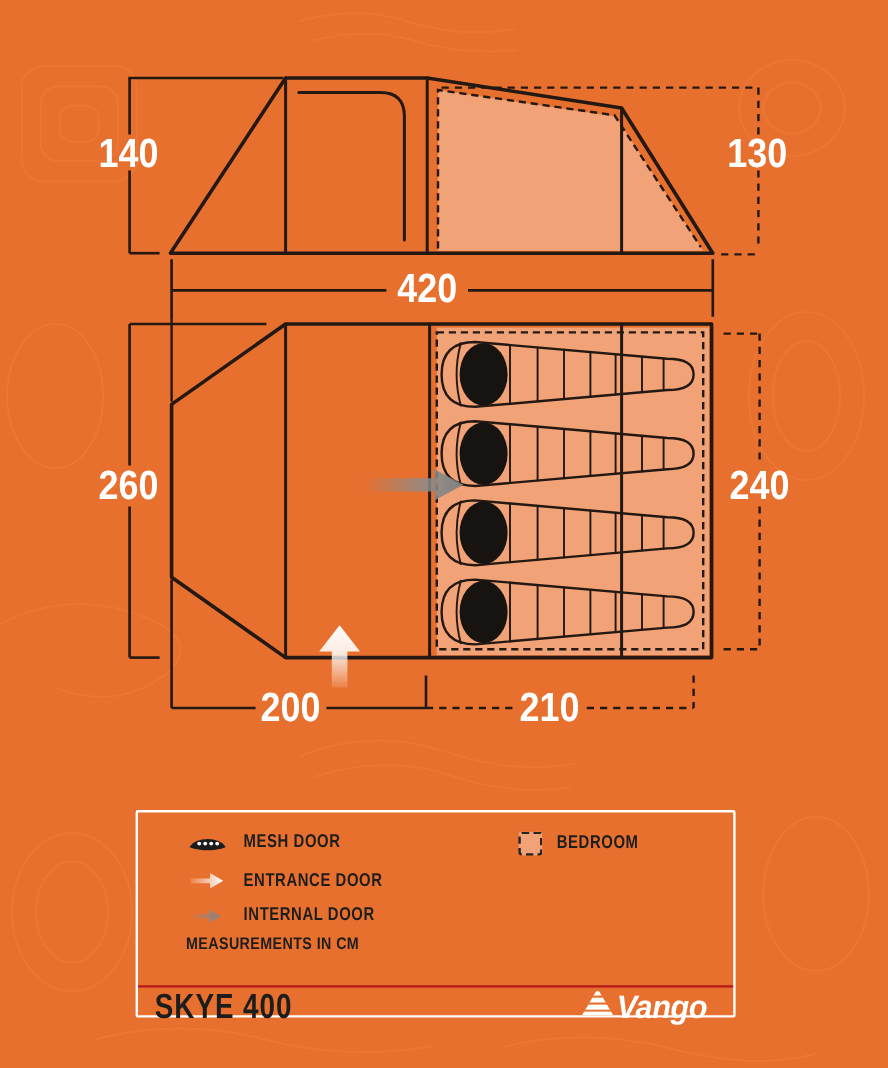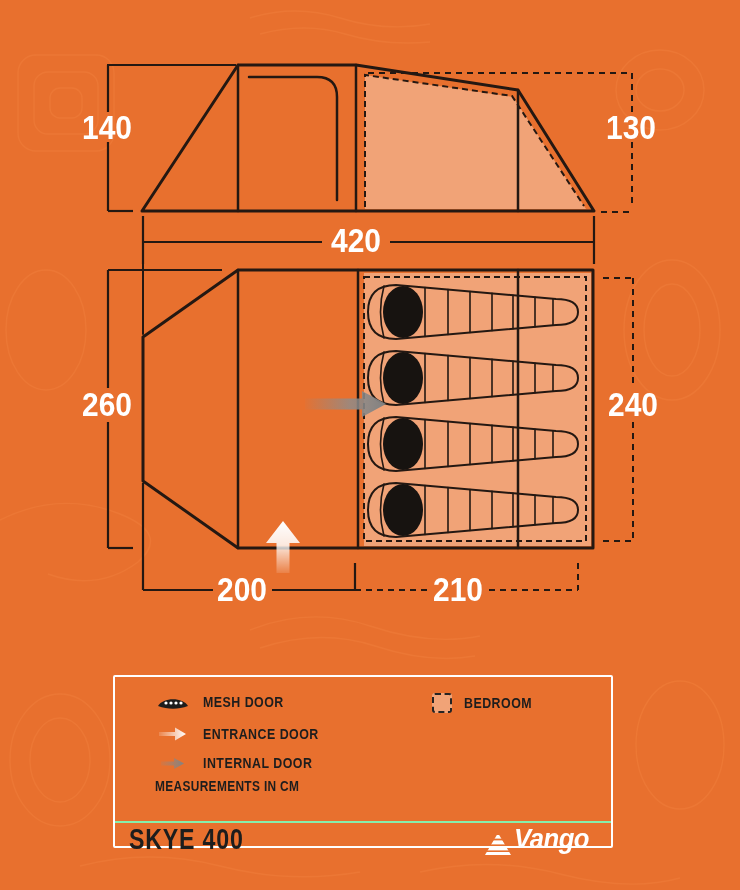--- a/index.html
+++ b/index.html
@@ -16,34 +16,34 @@
   .l15{stroke:var(--line,#241812);stroke-width:1.6;fill:none;stroke-linecap:round;}
   .ld{stroke:var(--line,#241812);stroke-width:2;fill:none;stroke-dasharray:6 5;stroke-linecap:butt;}
   .ldb{stroke:var(--line,#241812);stroke-width:2;fill:none;stroke-dasharray:6 4;}
   .dimtick{stroke:var(--line,#241812);stroke-width:2.2;fill:none;}
   .dim{fill:#ffffff;font-family:"Liberation Sans",sans-serif;font-weight:bold;font-size:34px;}
   .bedfill{fill:var(--bedroom-fill,#f1a377);}
   
   .legend{position:absolute;left:113px;top:675px;width:496px;height:169px;
           border:2px solid #ffffff;border-radius:2px;}
   .legend-top{position:relative;height:144px;}
-  .legend-bottom{height:32px;border-top:2px solid #86efac;display:flex;align-items:center;
+  .legend-bottom{height:32px;border-top:2px solid #b91c1c;display:flex;align-items:center;
                  justify-content:space-between;padding:0 18px 0 14px;gap:34px;}
   .lrow{position:absolute;display:flex;align-items:center;}
   .licon{width:36px;display:flex;justify-content:center;margin-right:12px;}
   .llabel{font-weight:bold;font-size:15.5px;color:var(--legend-text,#1d1d1d);letter-spacing:.6px;
           display:inline-block;transform:scaleX(.8);transform-origin:left center;white-space:nowrap;}
   .lnote{position:absolute;left:40px;top:101px;font-weight:bold;font-size:14px;
          color:var(--legend-text,#1d1d1d);letter-spacing:.4px;display:inline-block;
          transform:scaleX(.85);transform-origin:left center;}
   .swatch{width:16px;height:16px;border:2px dashed #242424;border-radius:3px;
           background:var(--bedroom-fill,#f1a377);margin-right:12px;}
   .model{display:flex;align-items:center;gap:9px;transform:scaleX(.8);transform-origin:left center;}
   .model span{font-weight:bold;font-size:29px;color:#1d1d1d;letter-spacing:1px;}
-  .brand{display:flex;align-items:flex-end;gap:3px;}
+  .brand{display:flex;align-items:flex-start;gap:3px;}
   .brand-text{font-style:italic;font-weight:bold;font-size:27px;color:#ffffff;letter-spacing:-.5px;
               transform:scaleX(.95);transform-origin:left center;}
 </style>
 </head>
 <body>
 
 <div class="page">
 
   <svg class="bg-svg" width="740" height="890" viewBox="0 0 740 890">
     <g class="topo">

